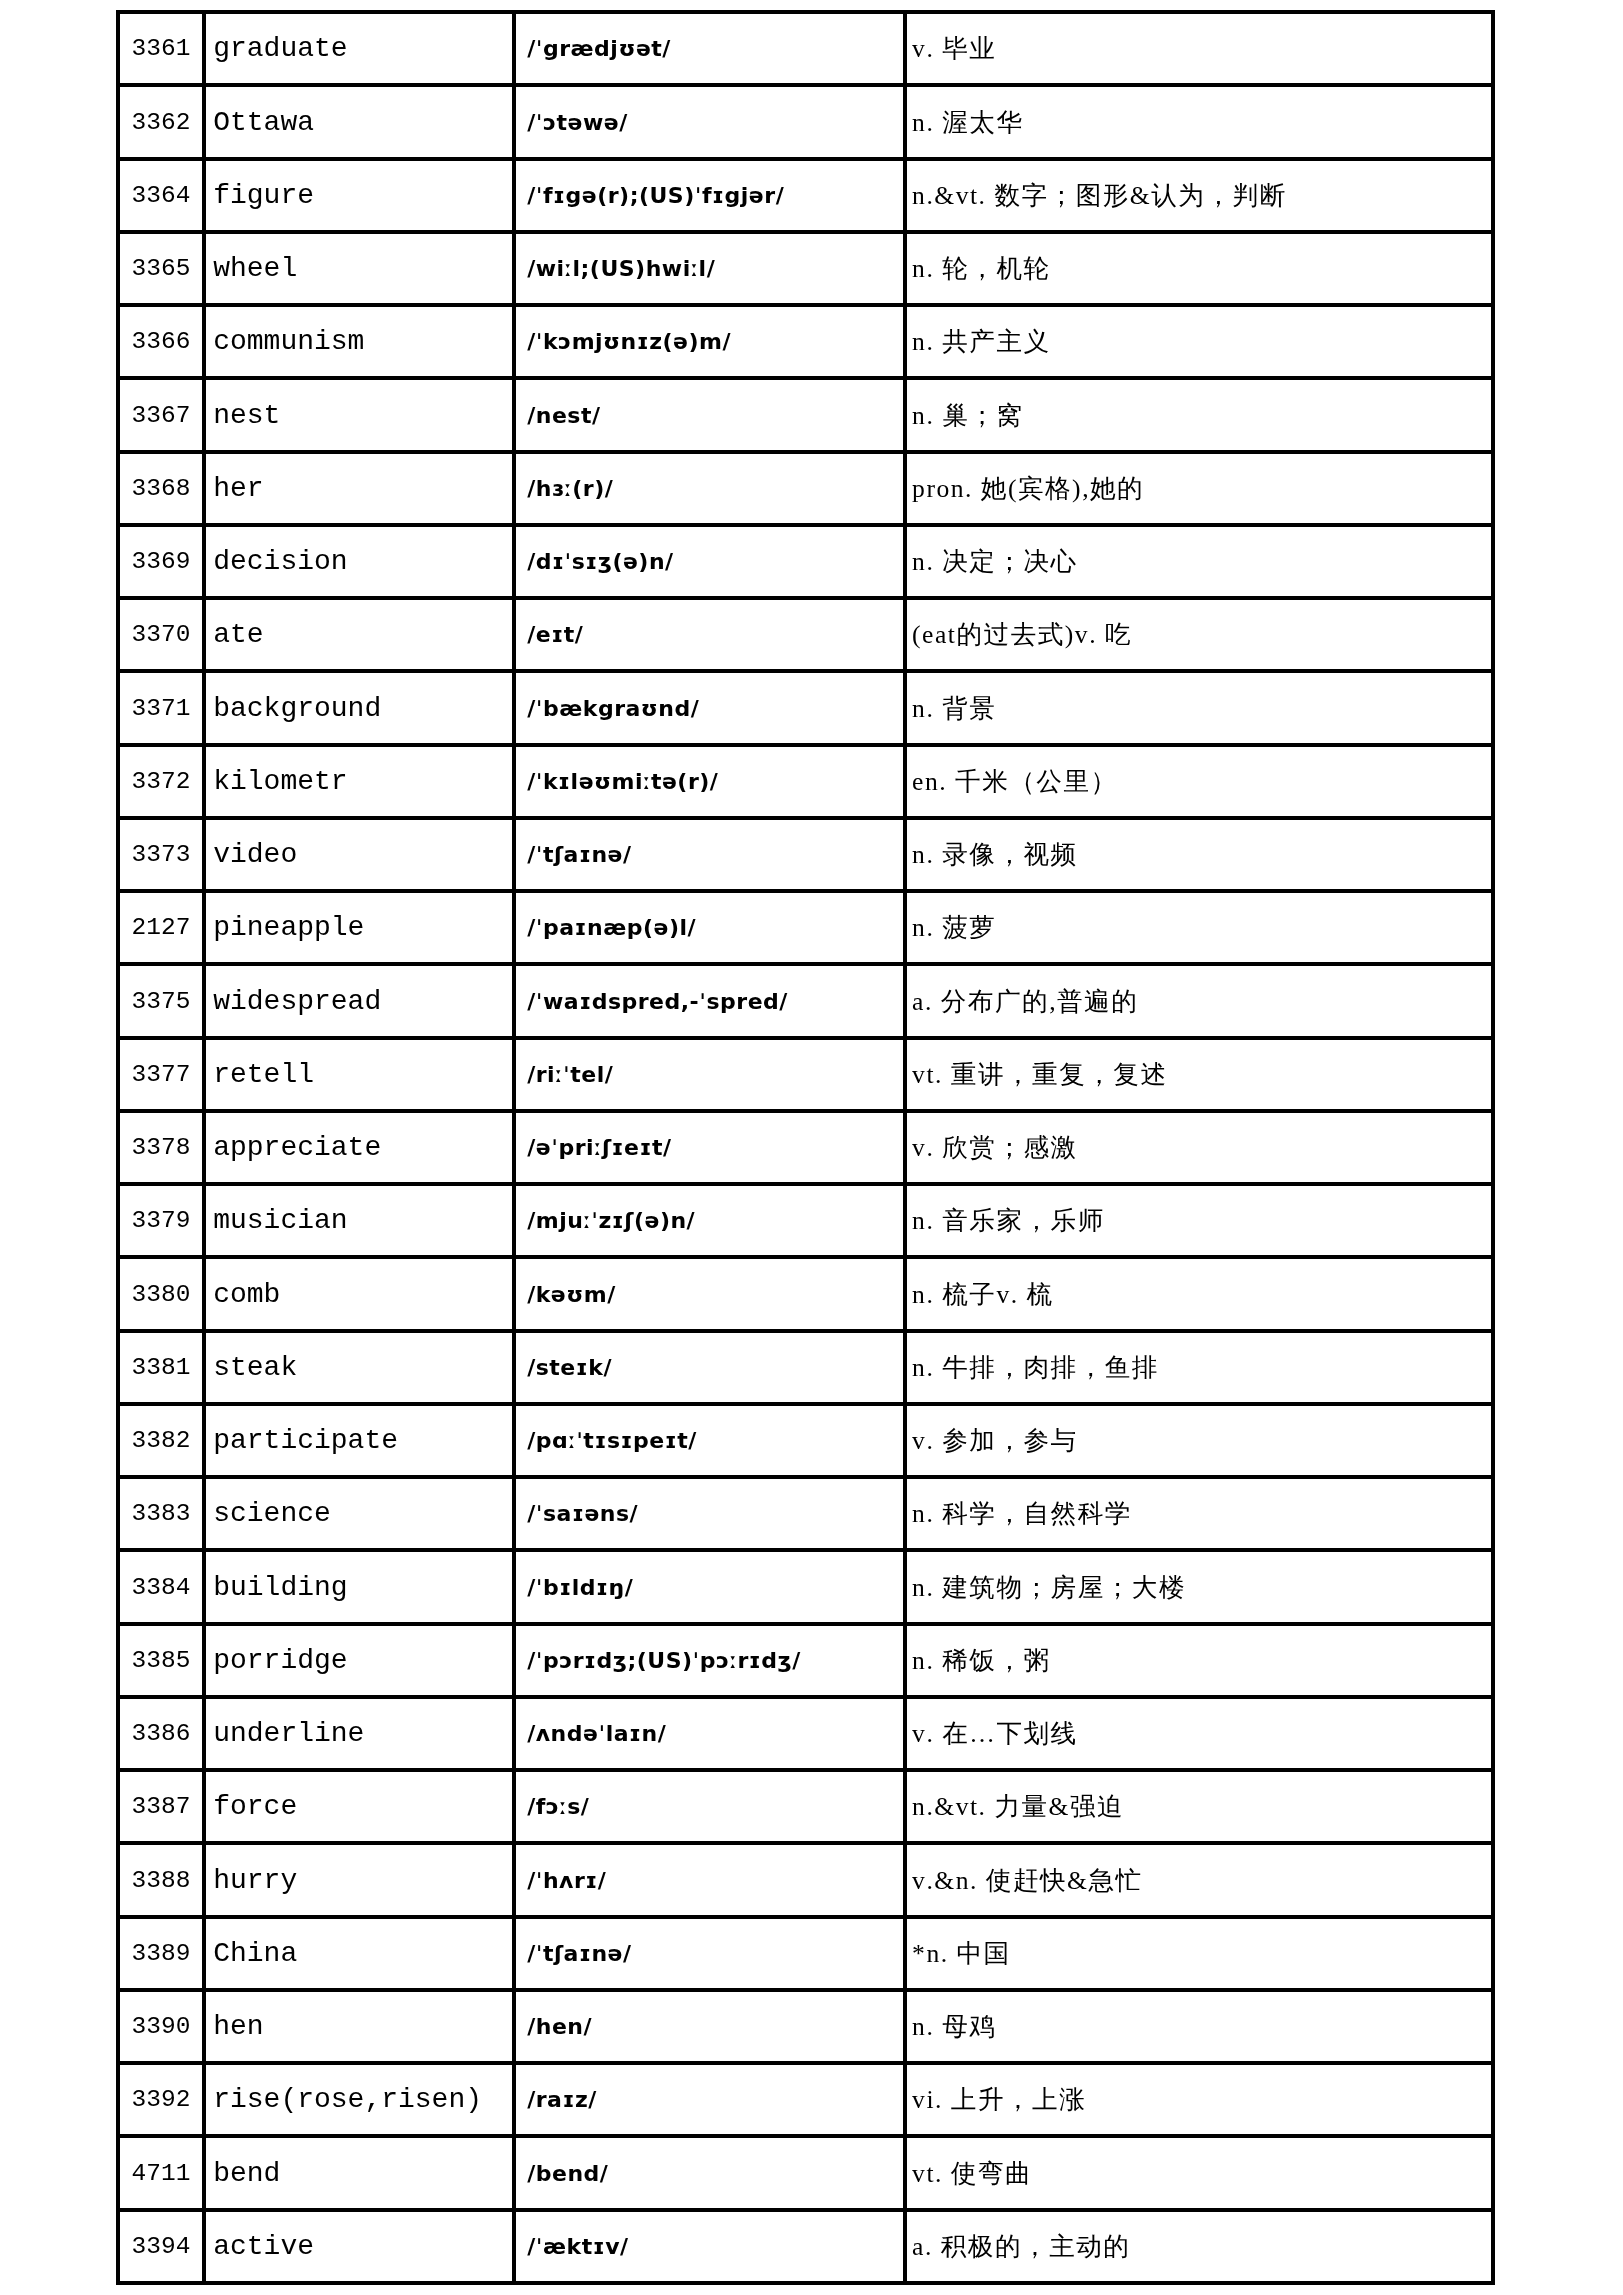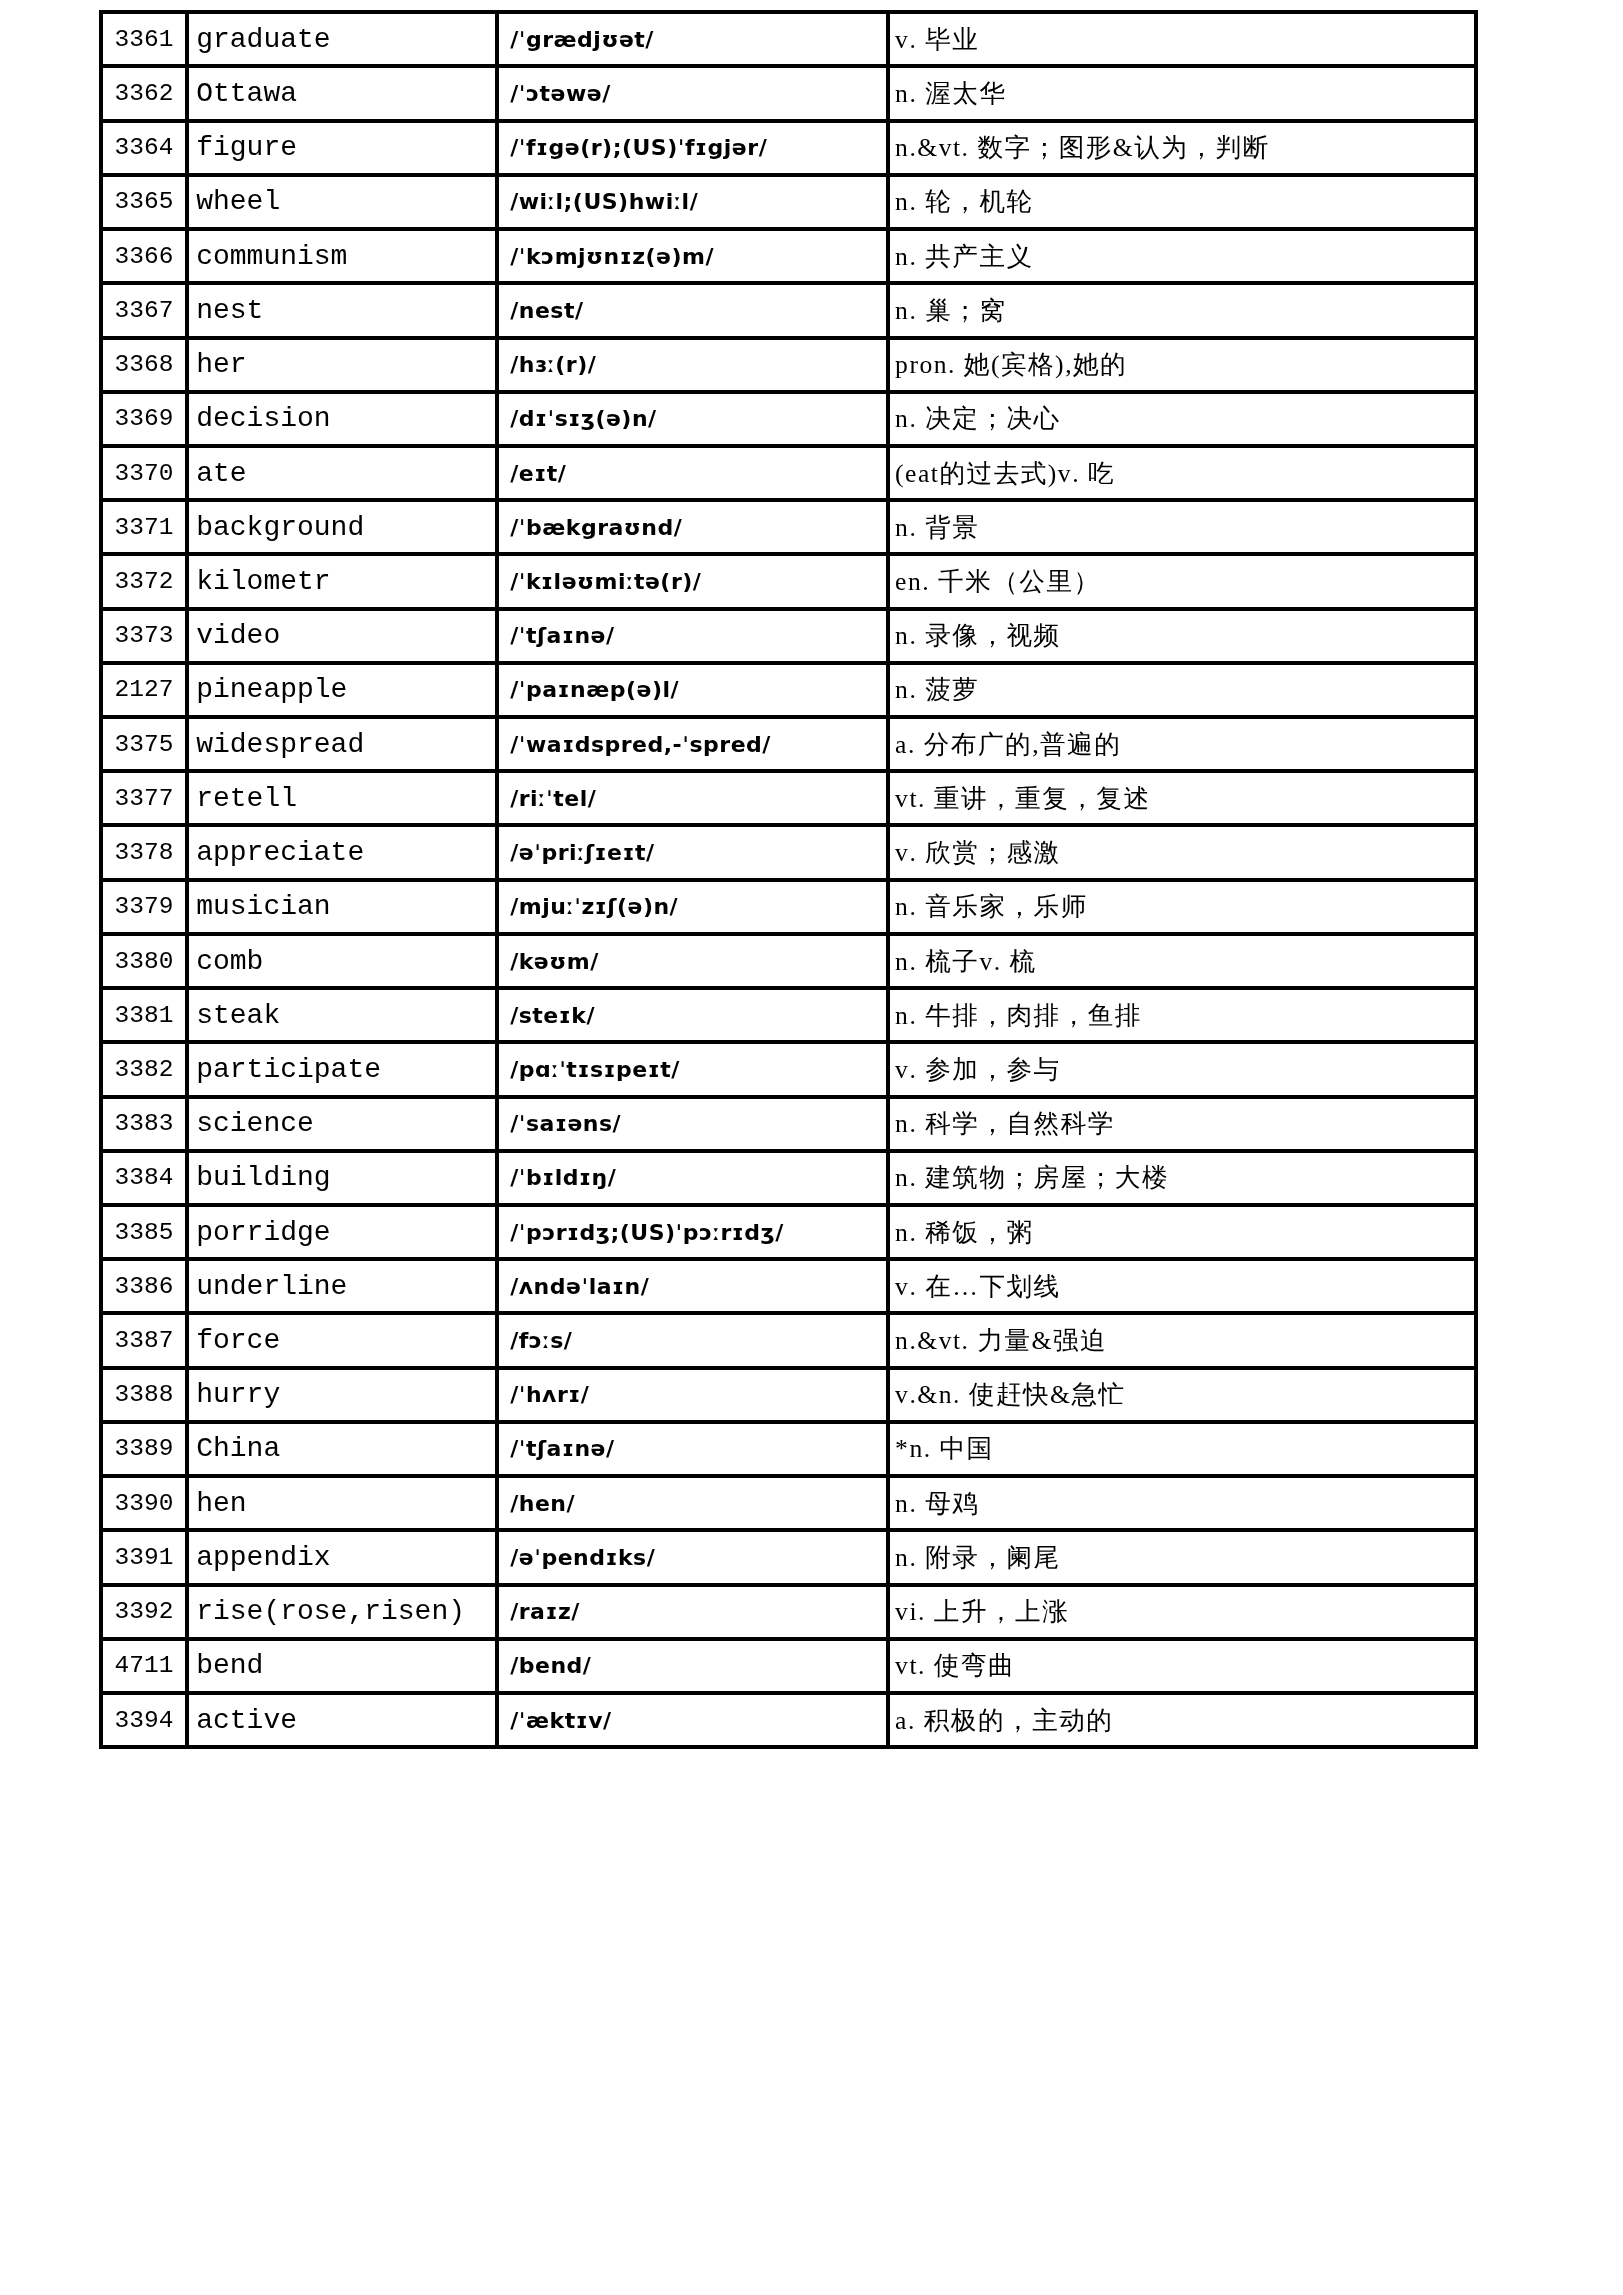--- a/index.html
+++ b/index.html
@@ -8,24 +8,24 @@
   }
   body {
     width: 1623px;
     height: 2295px;
     background: #ffffff;
     position: relative;
     font-kerning: none;
   }
   .vocab-table {
     position: absolute;
-    left: 99px;
+    left: 116px;
     top: 10.2px;
     width: 1376px;
-    height: 1739px;
+    height: 2275px;
     border-collapse: collapse;
     table-layout: fixed;
     background: #ffffff;
   }
   .vocab-table td {
     border: 4.6px solid #000000;
     vertical-align: middle;
     white-space: nowrap;
     overflow: hidden;
     padding: 0;
@@ -257,26 +257,20 @@
     <td class="c-mean">*n. 中国</td>
   </tr>
 
   <tr>
     <td class="c-index">3390</td>
     <td class="c-word">hen</td>
     <td class="c-phon">/hen/</td>
     <td class="c-mean">n. 母鸡</td>
   </tr>
 
-  <tr>
-    <td class="c-index">3391</td>
-    <td class="c-word">appendix</td>
-    <td class="c-phon">/əˈpendɪks/</td>
-    <td class="c-mean">n. 附录，阑尾</td>
-  </tr>
 
   <tr>
     <td class="c-index">3392</td>
     <td class="c-word">rise(rose,risen)</td>
     <td class="c-phon">/raɪz/</td>
     <td class="c-mean">vi. 上升，上涨</td>
   </tr>
 
   <tr>
     <td class="c-index">4711</td>

